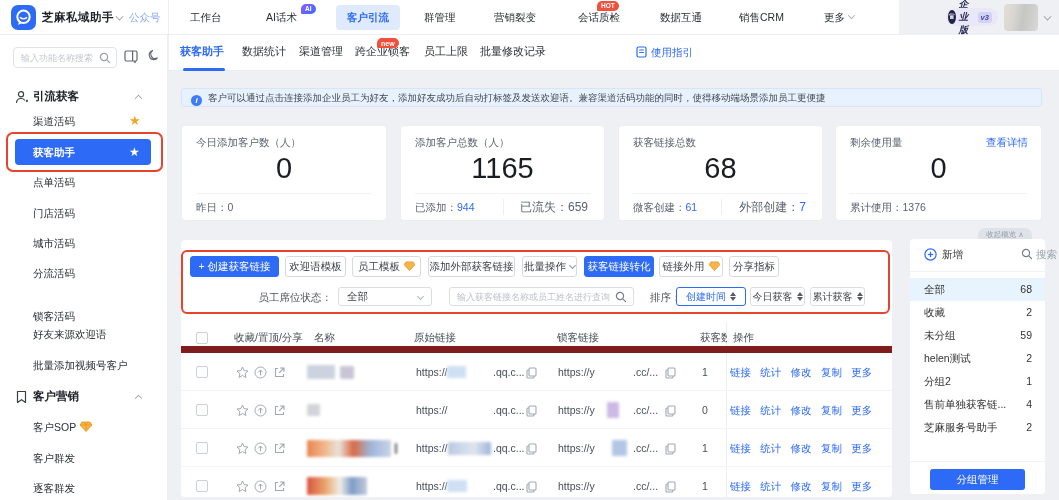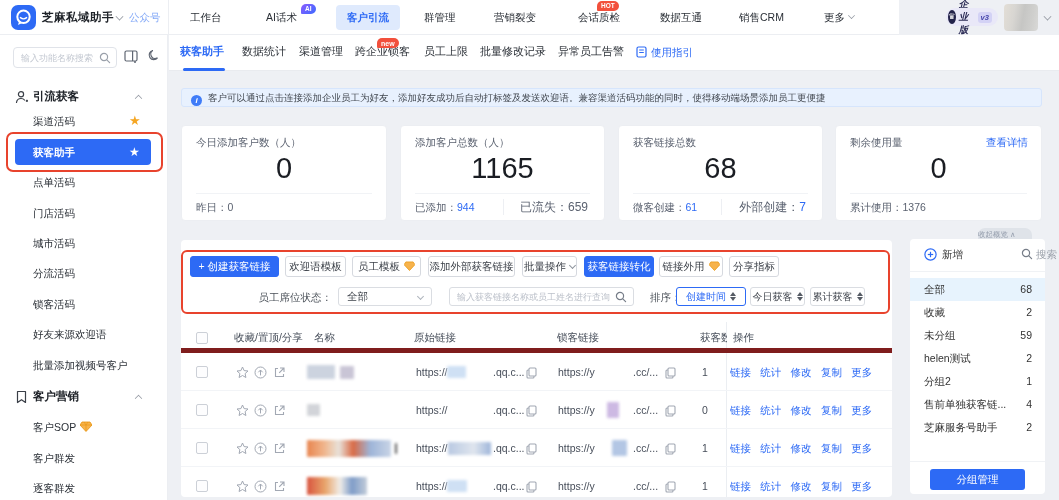--- a/index.html
+++ b/index.html
@@ -65,21 +65,21 @@
   
   .stat-card { position:absolute; top:90px; height:96px; background:#fff; border:1px solid #ecEEf2; border-radius:4px; }
   .stat-card .sc-title { position:absolute; left:14px; top:10px; font-size:10.5px; color:#5b6270; }
   .stat-card .sc-value { position:absolute; left:0; top:26px; width:100%; text-align:center; font-size:29px; color:#1a1d23; font-weight:500; letter-spacing:0; }
   .stat-card .sc-div { position:absolute; left:14px; right:14px; top:67px; height:1px; background:#f1f3f6; }
   .stat-card .sc-footer { position:absolute; left:14px; top:73px; font-size:10.5px; color:#5b6270; line-height:16px; }
   .stat-card .sc-footer-r { position:absolute; right:16px; top:73px; font-size:12px; color:#5b6270; line-height:16px; }
   .stat-card .sc-vdiv { position:absolute; left:50%; top:73px; height:16px; width:1px; background:#edeff3; }
   .stat-card .blue { color:#2d6af5; }
   .stat-card .sc-link { position:absolute; right:13px; top:10px; font-size:10.5px; color:#2d6af5; cursor:pointer; }
-  #collapse-pill { position:absolute; left:809px; top:193px; width:54px; height:13px; background:#dfe3e9; border-radius:7px 7px 0 0; font-size:7.5px; color:#939cab; line-height:13px; cursor:pointer; }
+  #collapse-pill { position:absolute; left:809px; top:193px; width:54px; height:13px; background:#dfe3e9; border-radius:7px 7px 0 0; font-size:7.5px; color:#939cab; text-align:center; line-height:13px; cursor:pointer; }
 
   
   #panel { position:absolute; left:12px; top:205px; width:711px; height:257px; background:#fff; border-radius:4px; }
   #toolbar-red-outline { position:absolute; left:0px; top:10px; width:709px; height:64px; border:2px solid #e8432d; border-radius:6px; pointer-events:none; z-index:9; }
   .btn { position:absolute; top:16px; height:21px; border:1px solid #d6d9df; border-radius:3px; background:#fff; font-size:10.5px; color:#3a3f47; text-align:center; line-height:19px; cursor:pointer; white-space:nowrap; }
   .btn.primary { background:#2d6af5; border-color:#2d6af5; color:#fff; }
   .btn .bcaret { display:inline-block; width:5px; height:5px; border-right:1.2px solid #8f959e; border-bottom:1.2px solid #8f959e; transform:rotate(45deg); vertical-align:2px; margin-left:4px; }
   .frow-label { position:absolute; top:48px; height:18px; line-height:18px; font-size:10.5px; color:#4a5058; }
   .fselect { position:absolute; left:157px; top:47px; width:94px; height:19px; border:1px solid #dadde2; border-radius:3px; font-size:10.5px; color:#3f444c; line-height:17px; padding-left:8px; background:#fff; cursor:pointer; }
   .fselect .bcaret { position:absolute; right:8px; top:6px; width:5px; height:5px; border-right:1.2px solid #aeb4bc; border-bottom:1.2px solid #aeb4bc; transform:rotate(45deg); }
@@ -89,21 +89,21 @@
   .fsearch .mag { position:absolute; right:6px; top:3px; }
   .sort-box { position:absolute; top:47px; height:19px; border:1px solid #dadde2; border-radius:3px; background:#fff; font-size:10px; color:#3f444c; line-height:17px; text-align:center; cursor:pointer; white-space:nowrap; overflow:hidden; }
   .sort-box.active { border-color:#2d6af5; color:#2d6af5; }
   .sort-arrows { display:inline-block; vertical-align:-1px; margin-left:4px; }
   .sort-arrows i { display:block; width:0; height:0; border-left:3.2px solid transparent; border-right:3.2px solid transparent; }
   .sort-arrows i.u { border-bottom:4px solid #555b64; margin-bottom:1.5px; }
   .sort-arrows i.d { border-top:4px solid #555b64; }
 
   
   #table { position:absolute; left:0; top:82px; width:711px; height:175px; overflow:hidden; }
-  .th-row { position:absolute; left:0; top:0; width:711px; height:31px; border-bottom:5px solid #7f1d1d; }
+  .th-row { position:absolute; left:0; top:0; width:711px; height:31px; border-bottom:7px solid #7f1d1d; }
   .th { position:absolute; top:0; height:31px; line-height:31px; font-size:10.5px; color:#474e5a; white-space:nowrap; }
   .t-row { position:absolute; left:0; width:711px; height:38px; border-bottom:1px solid #f2f4f7; }
   .cb { position:absolute; width:12px; height:12px; border:1px solid #ccd0d7; border-radius:2px; background:#fdfdfe; }
   .row-ic { position:absolute; top:13px; cursor:pointer; }
   .cell { position:absolute; font-size:10.5px; color:#474e5a; line-height:38px; white-space:nowrap; }
   .alink { position:absolute; font-size:10.5px; color:#2d6af5; line-height:38px; cursor:pointer; }
   .redact { position:absolute; border-radius:1px; filter:blur(1.5px); }
   .vline-actions { position:absolute; left:545px; top:0; width:1px; height:175px; background:#ebeef2; }
   .copy-ic { position:absolute; top:14px; cursor:pointer; }
 
@@ -205,21 +205,21 @@
     </div>
   <div class="side-item" style="top:165px">
       <span class="lbl">门店活码</span>
     </div>
   <div class="side-item" style="top:195px">
       <span class="lbl">城市活码</span>
     </div>
   <div class="side-item" style="top:225px">
       <span class="lbl">分流活码</span>
     </div>
-  <div class="side-item" style="top:256px">
+  <div class="side-item" style="top:268px">
       <span class="lbl">锁客活码</span>
     </div>
   <div class="side-item" style="top:286px">
       <span class="lbl">好友来源欢迎语</span>
     </div>
   <div class="side-item" style="top:317px">
       <span class="lbl">批量添加视频号客户</span>
     </div>
 
   <div class="group-header" style="top:352px">
@@ -248,21 +248,20 @@
 
   <div id="tabrow">
     <div class="tab active" style="left:11px">获客助手</div>
     <div class="tab-underline"></div>
     <div class="tab" style="left:73px">数据统计</div>
     <div class="tab" style="left:130px">渠道管理</div>
     <div class="tab" style="left:186px">跨企业锁客</div>
     <span class="tab-new-badge">new</span>
     <div class="tab" style="left:255px">员工上限</div>
     <div class="tab" style="left:311px">批量修改记录</div>
-    <div class="tab" style="left:389px">异常员工告警</div>
     <div id="guide-link">
       <svg width="11" height="12" viewBox="0 0 11 12">
         <rect x="1" y="1" width="9" height="10" rx="1.5" fill="none" stroke="#2d6af5" stroke-width="1.2"></rect>
         <line x1="3.2" y1="4" x2="7.8" y2="4" stroke="#2d6af5" stroke-width="1"></line>
         <line x1="3.2" y1="6.5" x2="7.8" y2="6.5" stroke="#2d6af5" stroke-width="1"></line>
       </svg><span>使用指引</span>
     </div>
   </div>
 
   <div id="notice">

